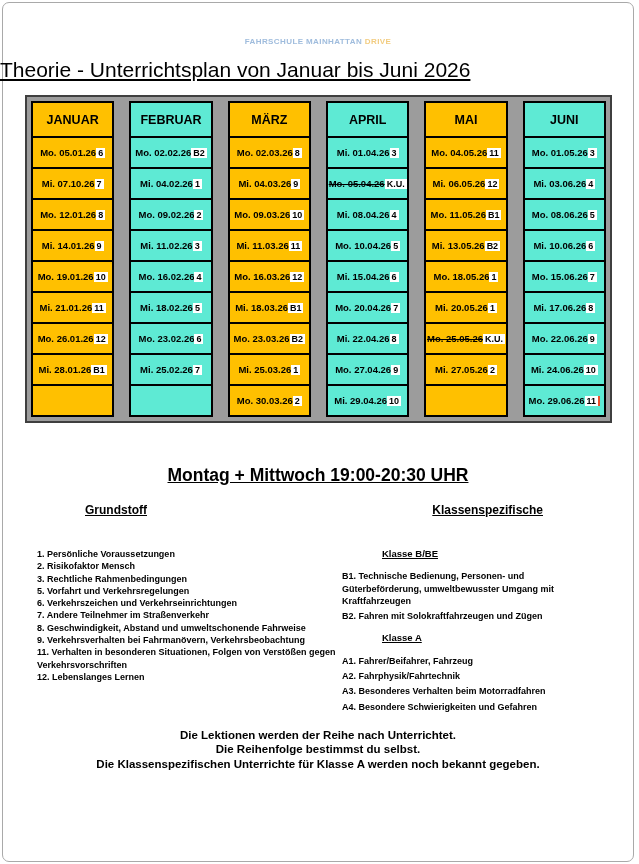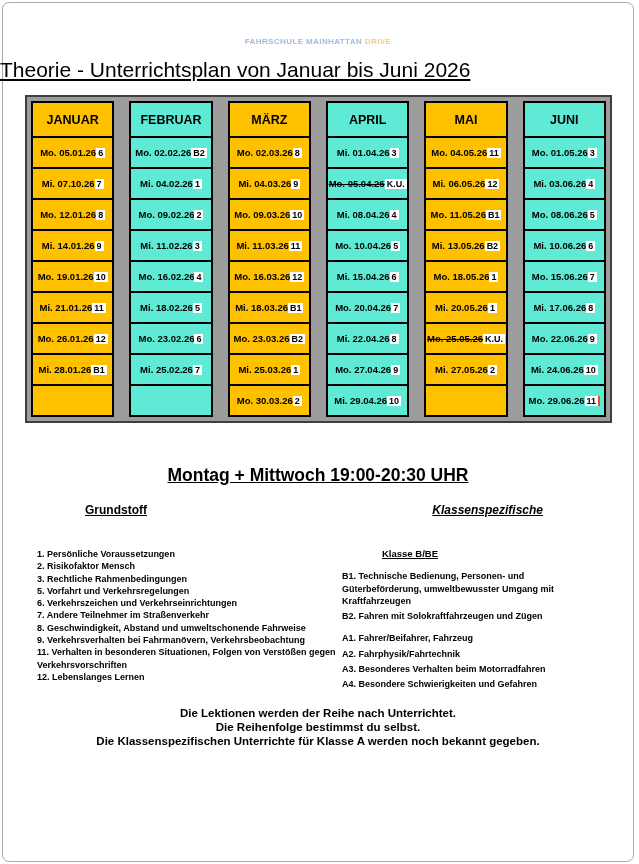--- a/index.html
+++ b/index.html
@@ -42,21 +42,21 @@
   .cursor{display:inline-block;width:2px;height:10px;background:#e8502b;}
 
   .time-head{text-align:center;margin:42px 0 0 0;font-size:17.5px;font-weight:bold;}
   .time-head span{text-decoration:underline;}
 
   .lektionen-head{text-align:center;margin:40px 0 0 0;font-size:11.5px;font-weight:bold;}
   .lektionen-head span{text-decoration:underline;}
 
   .section-heads{display:flex;margin:17px 0 0 0;font-size:12px;font-weight:bold;}
   .grundstoff-head{margin-left:85px;}
-  .klassen-head{margin-left:auto;margin-right:93px;font-style:italic;}
+  .klassen-head{margin-left:auto;margin-right:93px;}
   .section-heads span{text-decoration:underline;}
 
   .lists{display:flex;margin:31px 0 0 37px;}
   .left-col{width:305px;font-size:9px;font-weight:bold;line-height:12.3px;}
   .right-col{width:235px;font-size:9px;font-weight:bold;line-height:12.3px;}
   .group-head{margin:0 0 10px 40px;font-size:9.5px;}
   .group-head span{text-decoration:underline;}
   .group-items{margin-bottom:10px;}
   .ga{margin-top:3px;}
 
@@ -427,20 +427,21 @@
           <div class="g-item">9. Verkehrsverhalten bei Fahrmanövern, Verkehrsbeobachtung</div>
           <div class="g-item">11. Verhalten in besonderen Situationen, Folgen von Verstößen gegen Verkehrsvorschriften</div>
           <div class="g-item">12. Lebenslanges Lernen</div>
         </div>
       <div class="right-col">
           <div class="group-head"><span>Klasse B/BE</span></div>
           <div class="group-items">
             <div class="ga">B1. Technische Bedienung, Personen- und Güterbeförderung, umweltbewusster Umgang mit Kraftfahrzeugen</div>
             <div class="ga">B2. Fahren mit Solokraftfahrzeugen und Zügen</div>
           </div>
+          <div class="group-head"><span>Klasse A</span></div>
           <div class="group-items">
             <div class="ga">A1. Fahrer/Beifahrer, Fahrzeug</div>
             <div class="ga">A2. Fahrphysik/Fahrtechnik</div>
             <div class="ga">A3. Besonderes Verhalten beim Motorradfahren</div>
             <div class="ga">A4. Besondere Schwierigkeiten und Gefahren</div>
           </div>
         </div>
     </div>
 
     <div class="footer">

